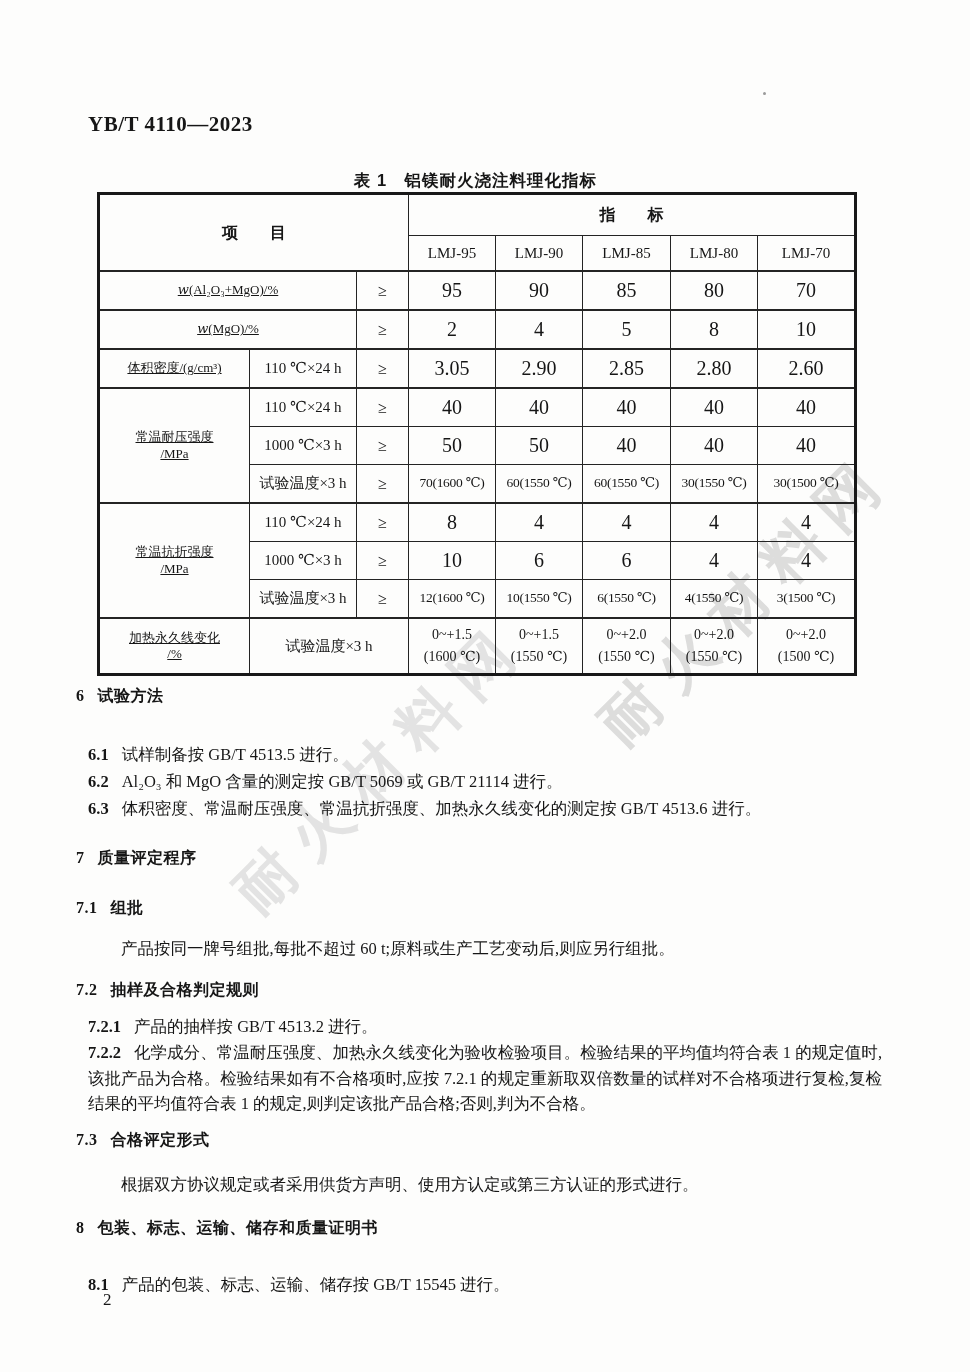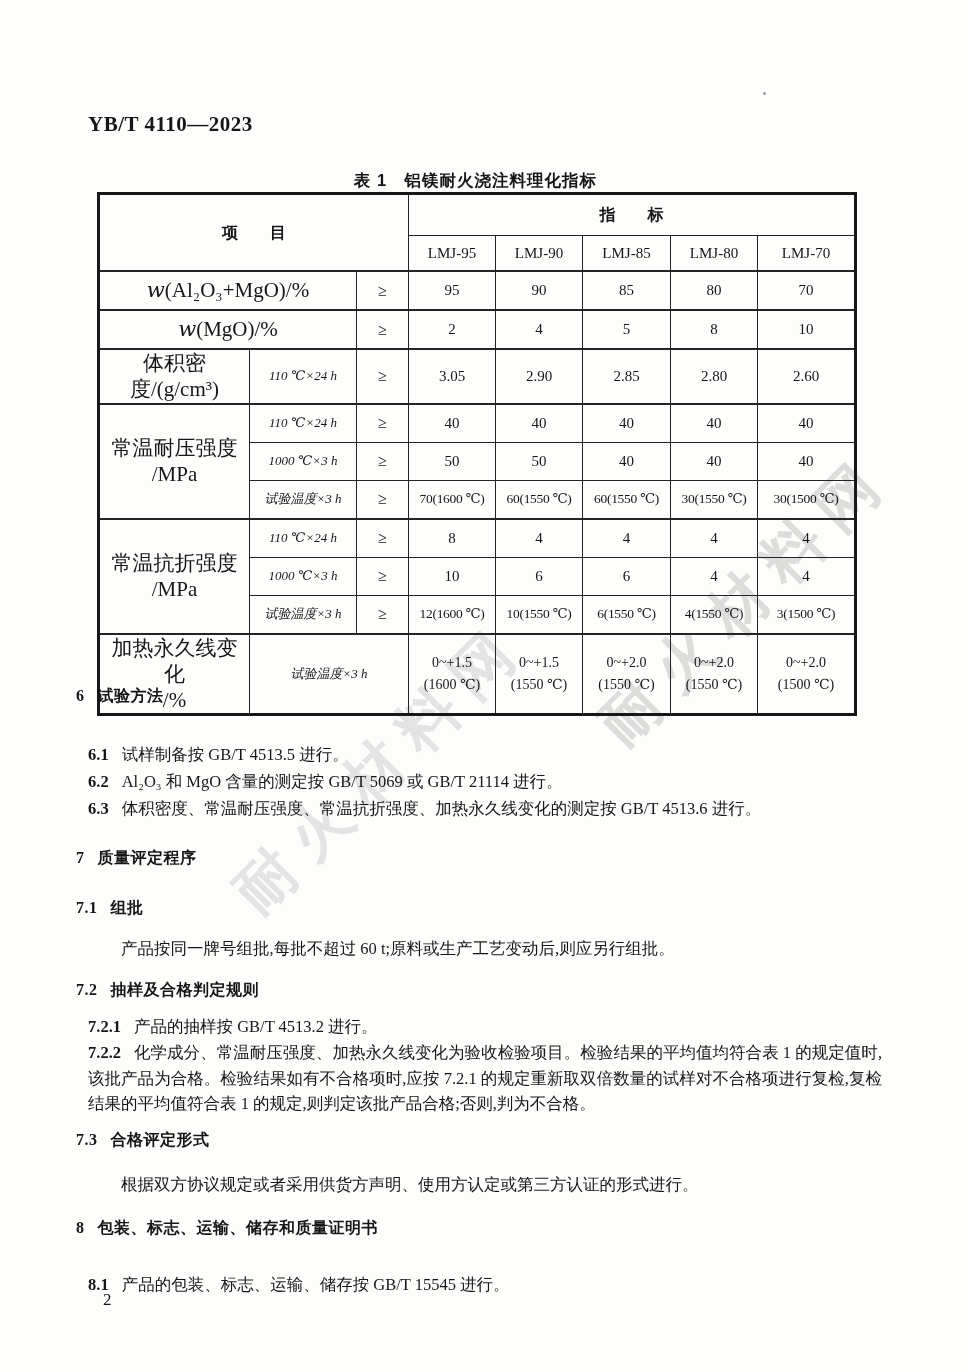--- a/index.html
+++ b/index.html
@@ -34,25 +34,25 @@
     border-collapse:collapse; table-layout:fixed;
     border:3px solid #181818; font-size:15px; line-height:1.25;
   }
   table.spec td {
     border:1px solid #242424; text-align:center; vertical-align:middle;
     padding:0 2px; overflow:hidden;
   }
   table.spec td.bt2 { border-top-width:2px; }
   tr.rH1 td { height:40px; } tr.rH2 td { height:34px;margin-left:21px; }
   tr.rStd td { height:37px; } tr.rPlc td { height:54px; }
-  td.lab { font-size:21px; }
+  td.lab { font-size:13px;text-decoration:underline; }
   td.lab i { font-style:italic; font-family:"DejaVu Serif",serif; }
-  td.cond { font-size:13px;font-style:italic; }
+  td.cond { font-size:15px; }
   td.ge { font-size:16px; }
-  td.val { font-size:15px; }
+  td.val { font-size:20px; }
   td.sm { font-size:13.5px; letter-spacing:-0.3px; }
   .pre { white-space:pre-line;border-radius:10px; }
   td.plcv { font-size:14px; line-height:1.55; }
   td.hdr { font-size:16px; font-weight:bold; font-family:"Liberation Sans",sans-serif; }
   td.grade { font-size:15px; }
 
   .sec-h {
     position:absolute; left:76px; font-weight:bold; font-size:16px;
     font-family:"Liberation Sans",sans-serif; letter-spacing:0.5px;
   }

